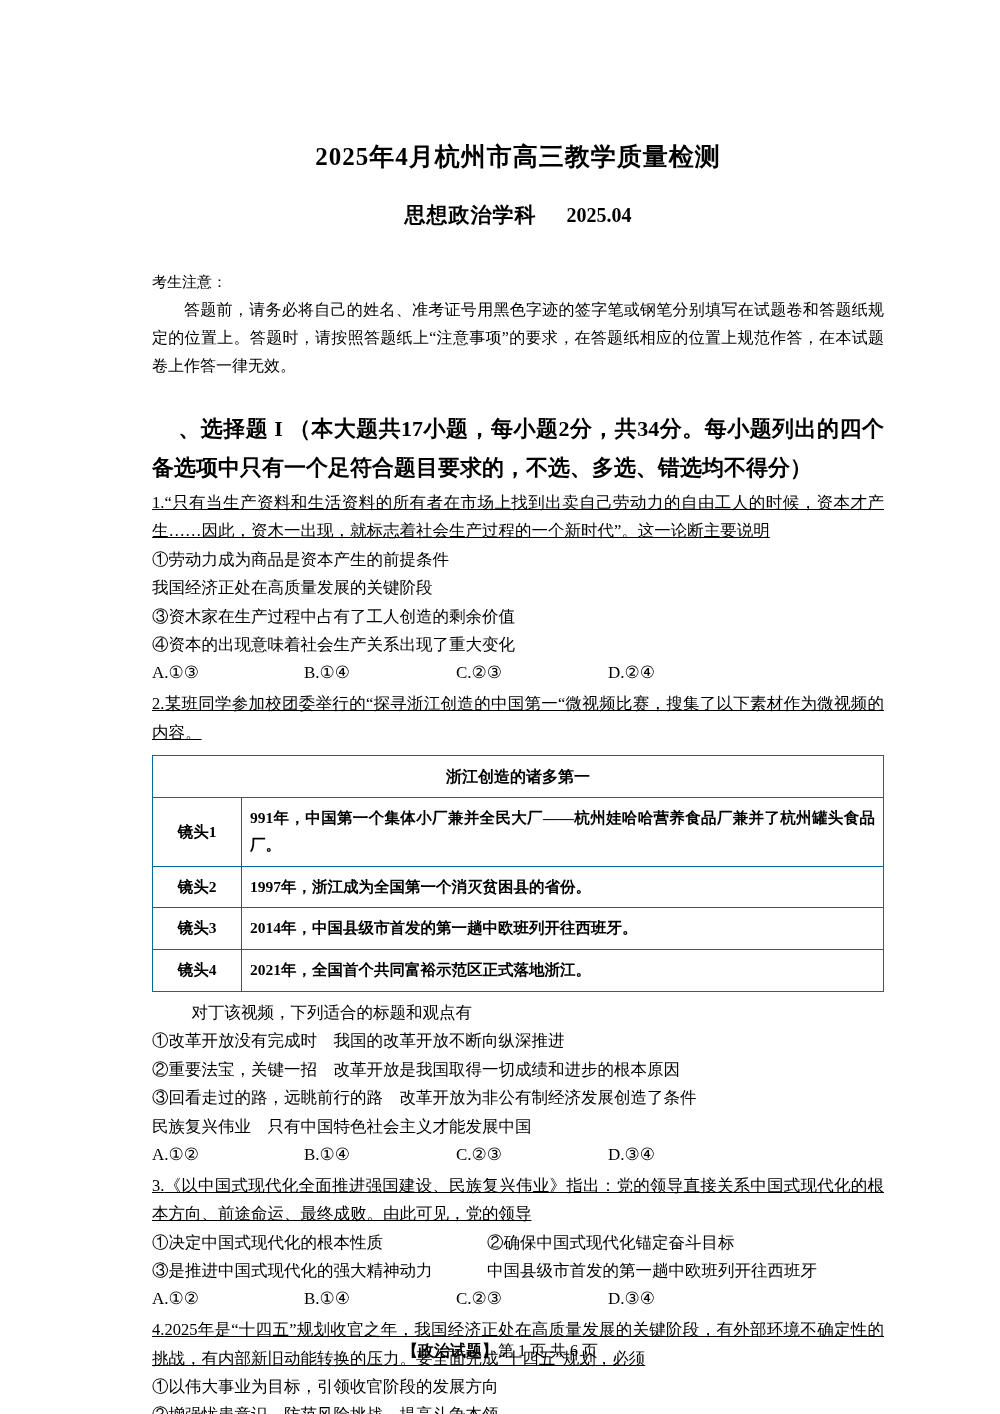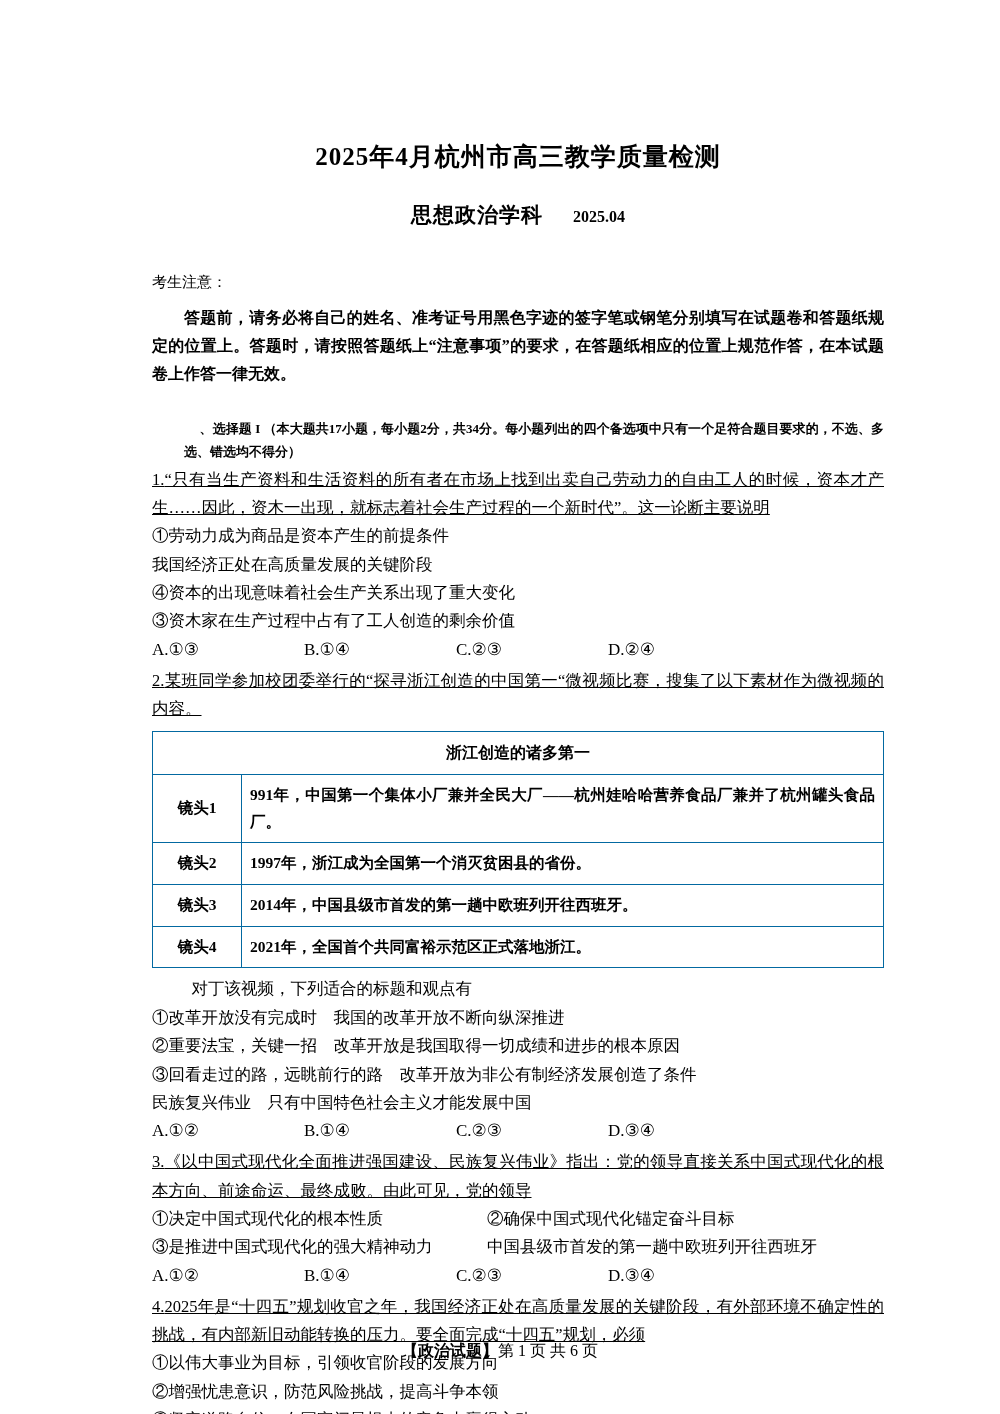--- a/index.html
+++ b/index.html
@@ -32,47 +32,45 @@
   .subtitle-row {
     text-align: center;
     margin-top: 28px;
     font-size: 21px;
     font-weight: bold;
   }
   .subtitle-row .subject {
     letter-spacing: 1px;
   }
   .subtitle-row .date {
-    font-size: 16px;
+    font-size: 20px;
     margin-left: 30px;
     font-weight: bold;
     font-family: "Liberation Serif", serif;
   }
   .notice-label {
     margin-top: 44px;
     font-size: 15px;
   }
   .notice-body {
     font-size: 16px;
     line-height: 1.75;
     text-align: justify;
-    margin-top: 12px;
-    font-weight: bold;
+    margin-top: 4px;
   }
   .notice-body .indent {
     text-indent: 2em;
     display: block;
   }
   .section-head {
     margin-top: 30px;
-    font-size: 13px;
+    font-size: 22px;
     line-height: 1.75;
     text-align: justify;
     text-indent: 1.2em;
-    margin-left: 32px;
   }
   .section-head b {
     font-weight: bold;
   }
   .q {
     font-size: 16.5px;
     line-height: 1.72;
     text-align: justify;
     margin-top: 2px;
   }
@@ -157,22 +155,22 @@
   <div class="section-head">
     <b>、选择题 I （本大题共17小题，每小题2分，共34分。每小题列出的四个备选项中只有一个足符合题目要求的，不选、多选、错选均不得分）</b>
   </div>
 
   <div class="q">
     <div class="q-stem">
       <span>1.</span><span>“只有当生产资料和生活资料的所有者在市场上找到出卖自己劳动力的自由工人的时候，资本才产生……因此，资木一出现，就标志着社会生产过程的一个新时代”。这一论断主要说明</span>
     </div>
     <div class="opt-line">①劳动力成为商品是资本产生的前提条件</div>
     <div class="opt-line">我国经济正处在高质量发展的关键阶段</div>
+    <div class="opt-line">③资木家在生产过程中占有了工人创造的剩余价值</div>
     <div class="opt-line">④资本的出现意味着社会生产关系出现了重大变化</div>
-    <div class="opt-line">③资木家在生产过程中占有了工人创造的剩余价值</div>
     <div class="answers">
       <span>A.①③</span>
       <span>B.①④</span>
       <span>C.②③</span>
       <span>D.②④</span>
     </div>
   </div>
 
   <div class="q">
     <div class="q-stem">

